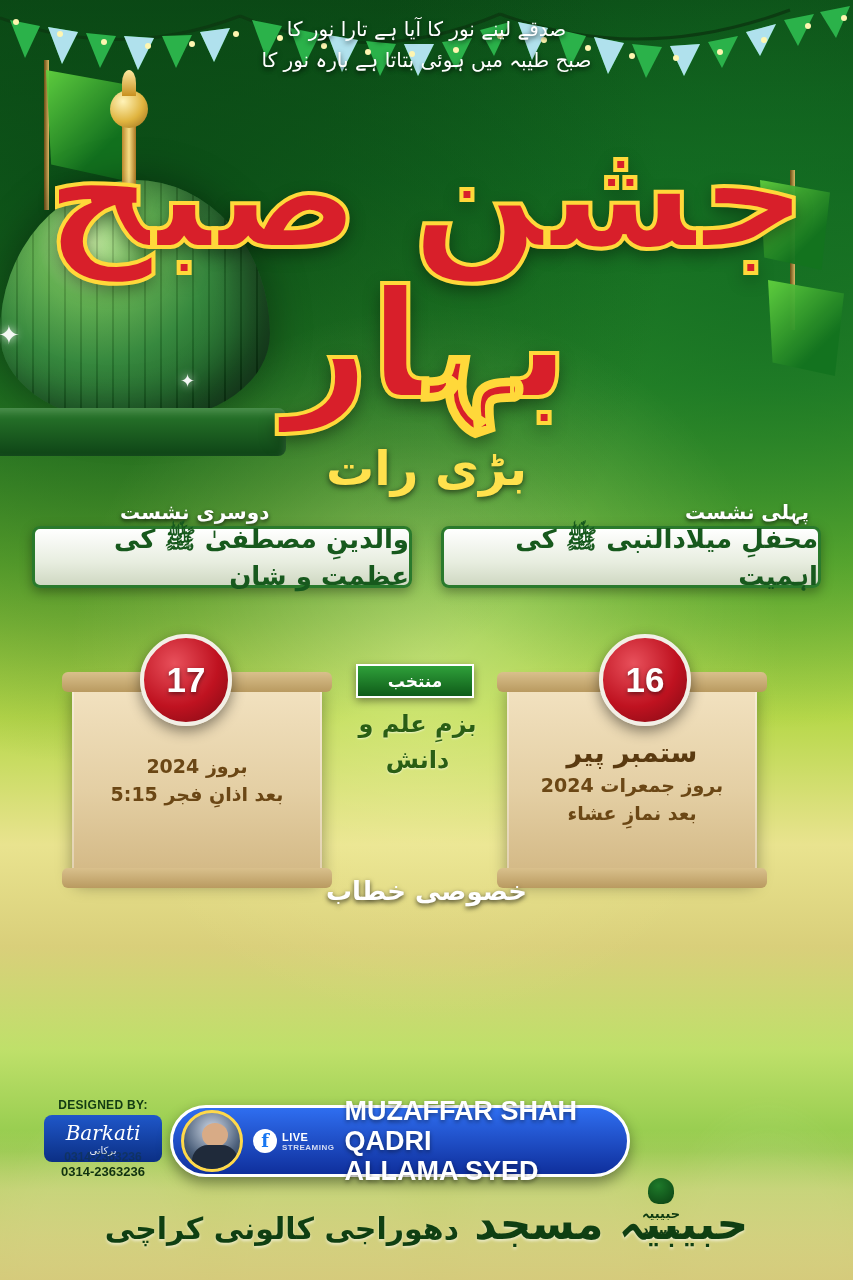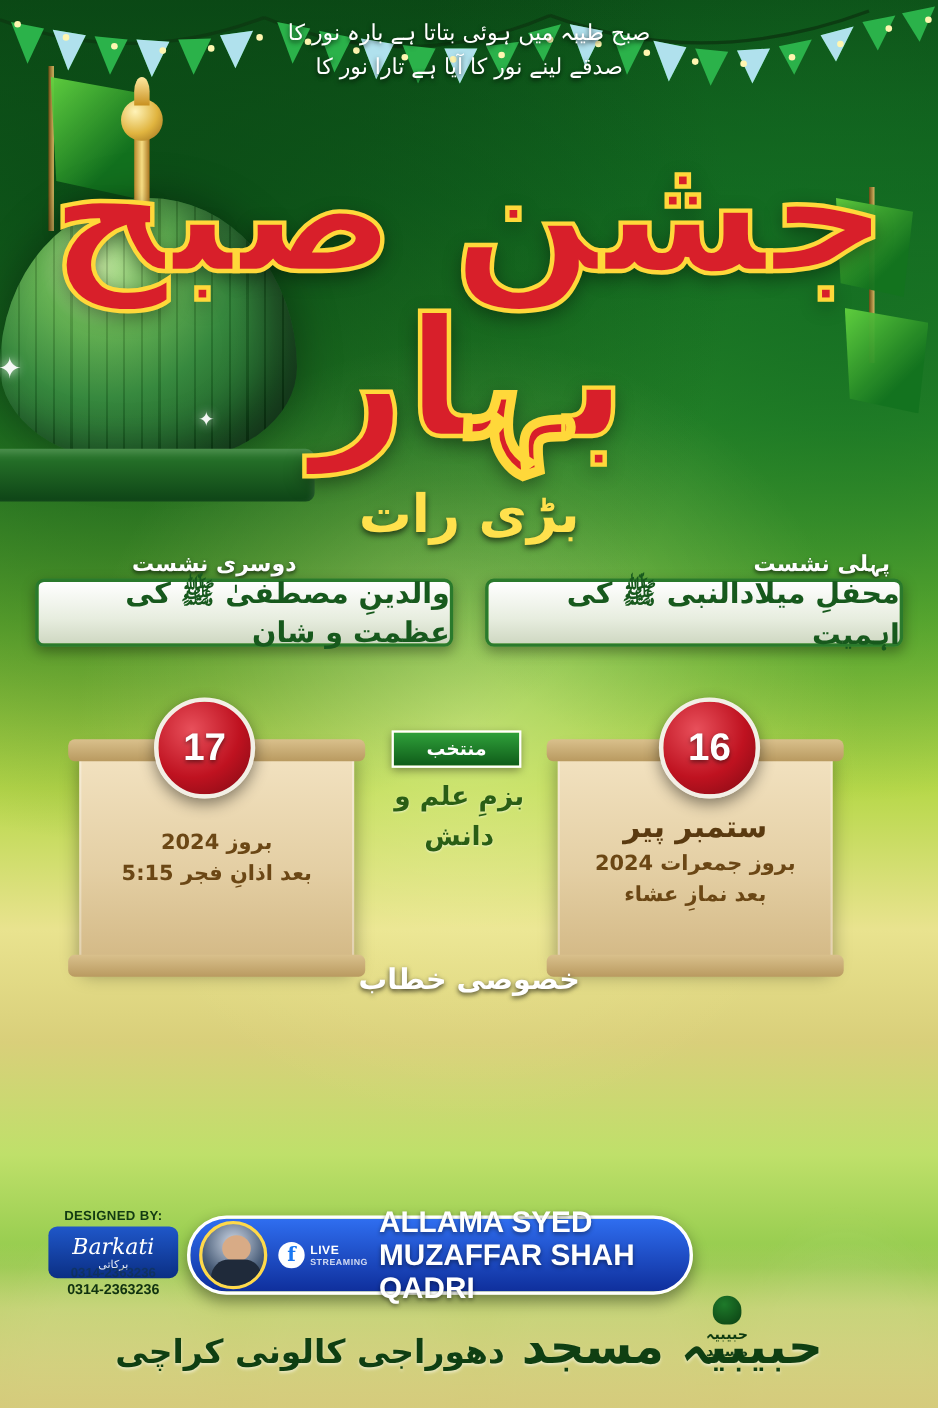--- a/index.html
+++ b/index.html
@@ -372,22 +372,22 @@
     <div class="finial-ball"></div>
     <div class="finial-top"></div>
     <div class="sparkle" style="left:28px; top:250px;">✦</div>
     <div class="sparkle" style="left:210px; top:300px; font-size:18px;">✦</div>
   </div>
   <div class="pole" style="left:790px; top:170px; height:160px;"></div>
   <div class="flag" style="left:768px; top:280px; width:76px; height:96px;"></div>
   <div class="flag" style="left:760px; top:180px; width:70px; height:90px;"></div>
 
   <div class="couplet">
+    <div>صدقے لینے نور کا آیا ہے تارا نور کا</div>
     <div>صبح طیبہ میں ہوئی بتاتا ہے بارہ نور کا</div>
-    <div>صدقے لینے نور کا آیا ہے تارا نور کا</div>
   </div>
 
   <div class="title-block">
     <div class="title-main">جشن صبح بہار</div>
   </div>
   <div class="title-sub">بڑی رات</div>
 
   <div class="sessions">
     <div class="sess-label" style="right:44px; top:0;">پہلی نشست</div>
     <div class="sess-box" style="right:32px; top:26px;">
@@ -435,22 +435,22 @@
   <div class="livebar">
     <div class="avatar"></div>
     <div class="fb-live">
       <div class="fb-circle">f</div>
       <div>
         <div class="fb-text">LIVE</div>
         <div class="fb-text" style="font-size:8px;opacity:.8">STREAMING</div>
       </div>
     </div>
     <div class="live-name">
+      <div>MUZAFFAR SHAH QADRI</div>
       <div>ALLAMA SYED</div>
-      <div>MUZAFFAR SHAH QADRI</div>
     </div>
   </div>
 
   <div class="venue-crest">
     <div class="dot"></div>
     <div>حبیبیہ</div>
     <div>مسجد</div>
   </div>
   <div class="venue">
     <span>حبیبیہ مسجد</span>

